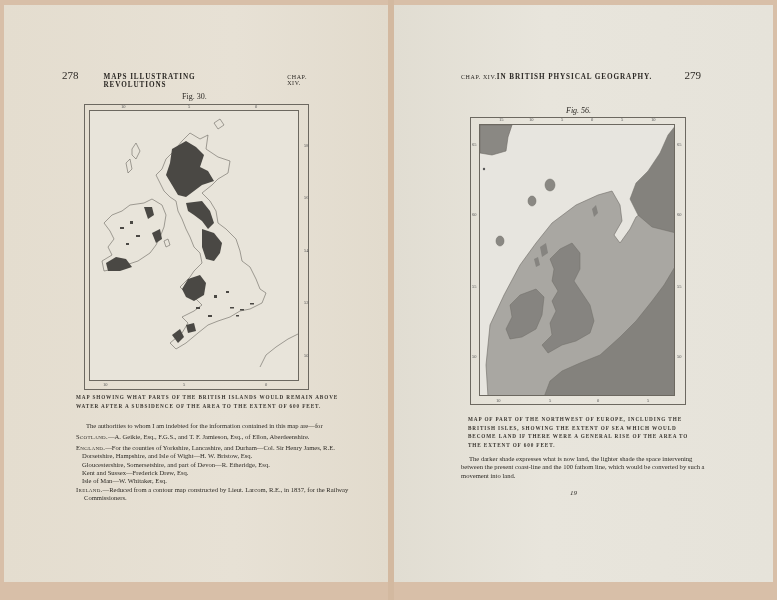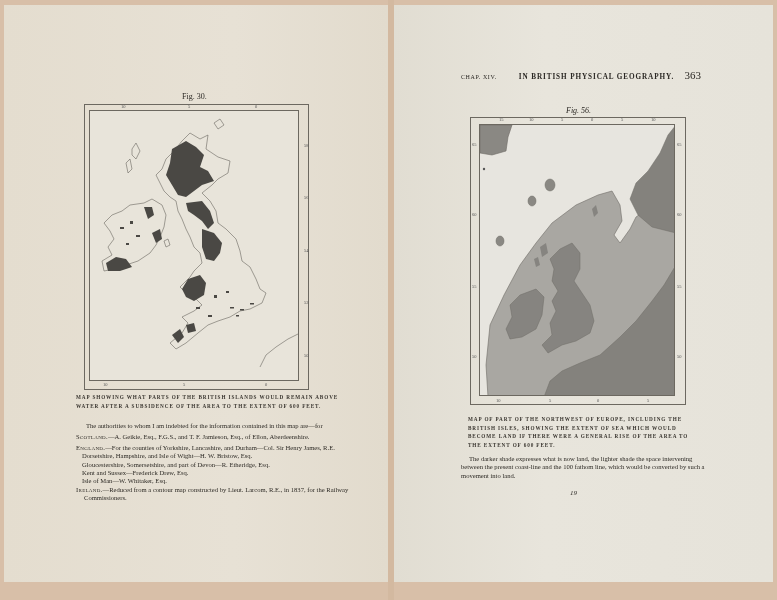--- a/index.html
+++ b/index.html
@@ -27,20 +27,25 @@
   .indent1 { padding-left: 8px; text-indent: -8px; }
   .sc { font-variant: small-caps; letter-spacing: 0.3px; }
   .footer-num { position: absolute; font-size: 7px; font-style: italic; }
 </style>
 </head>
 <body>
 
 <div class="gutter"></div>
 
 <div class="page left">
+  <div class="running-head" style="left:58px; width:260px;">
+    <span class="pnum">278</span>
+    <span class="title" style="margin-left:25px;">MAPS ILLUSTRATING REVOLUTIONS</span>
+    <span class="chap" style="margin-left:30px;">CHAP. XIV.</span>
+  </div>
 
   <div class="fig-label" style="left:178px; top:87px;">Fig. 30.</div>
 
   <div class="map-frame" style="left:80px; top:99px; width:225px; height:286px;">
     <span class="tick" style="left:36px; top:-1px;">10</span>
     <span class="tick" style="left:103px; top:-1px;">5</span>
     <span class="tick" style="left:170px; top:-1px;">0</span>
     <span class="tick" style="left:18px; top:277px;">10</span>
     <span class="tick" style="left:98px; top:277px;">5</span>
     <span class="tick" style="left:180px; top:277px;">0</span>
@@ -107,22 +112,22 @@
     <p style="padding-left:6px;">Gloucestershire, Somersetshire, and part of Devon—R. Etheridge, Esq.</p>
     <p style="padding-left:6px;">Kent and Sussex—Frederick Drew, Esq.</p>
     <p style="padding-left:6px;">Isle of Man—W. Whitaker, Esq.</p>
     <p class="indent1"><span class="sc">Ireland.</span><span>—Reduced from a contour map constructed by Lieut. Larcom, R.E., in 1837, for the Railway Commissioners.</span></p>
   </div>
 </div>
 
 <div class="page right">
   <div class="running-head" style="left:67px; width:240px;">
     <span class="chap">CHAP. XIV.</span>
-    <span class="title" style="margin-left:22px;">IN BRITISH PHYSICAL GEOGRAPHY.</span>
-    <span class="pnum" style="margin-left:auto;">363</span>
+    <span class="title" style="">IN BRITISH PHYSICAL GEOGRAPHY.</span>
+    <span class="pnum" style="margin-left:auto;">279</span>
   </div>
 
   <div class="fig-label" style="left:172px; top:101px; font-style:italic;">Fig. 56.</div>
 
   <div class="map-frame" style="left:76px; top:112px; width:216px; height:288px;">
     <span class="tick" style="left:28px; top:-1px;">15</span>
     <span class="tick" style="left:58px; top:-1px;">10</span>
     <span class="tick" style="left:90px; top:-1px;">5</span>
     <span class="tick" style="left:120px; top:-1px;">0</span>
     <span class="tick" style="left:150px; top:-1px;">5</span>

